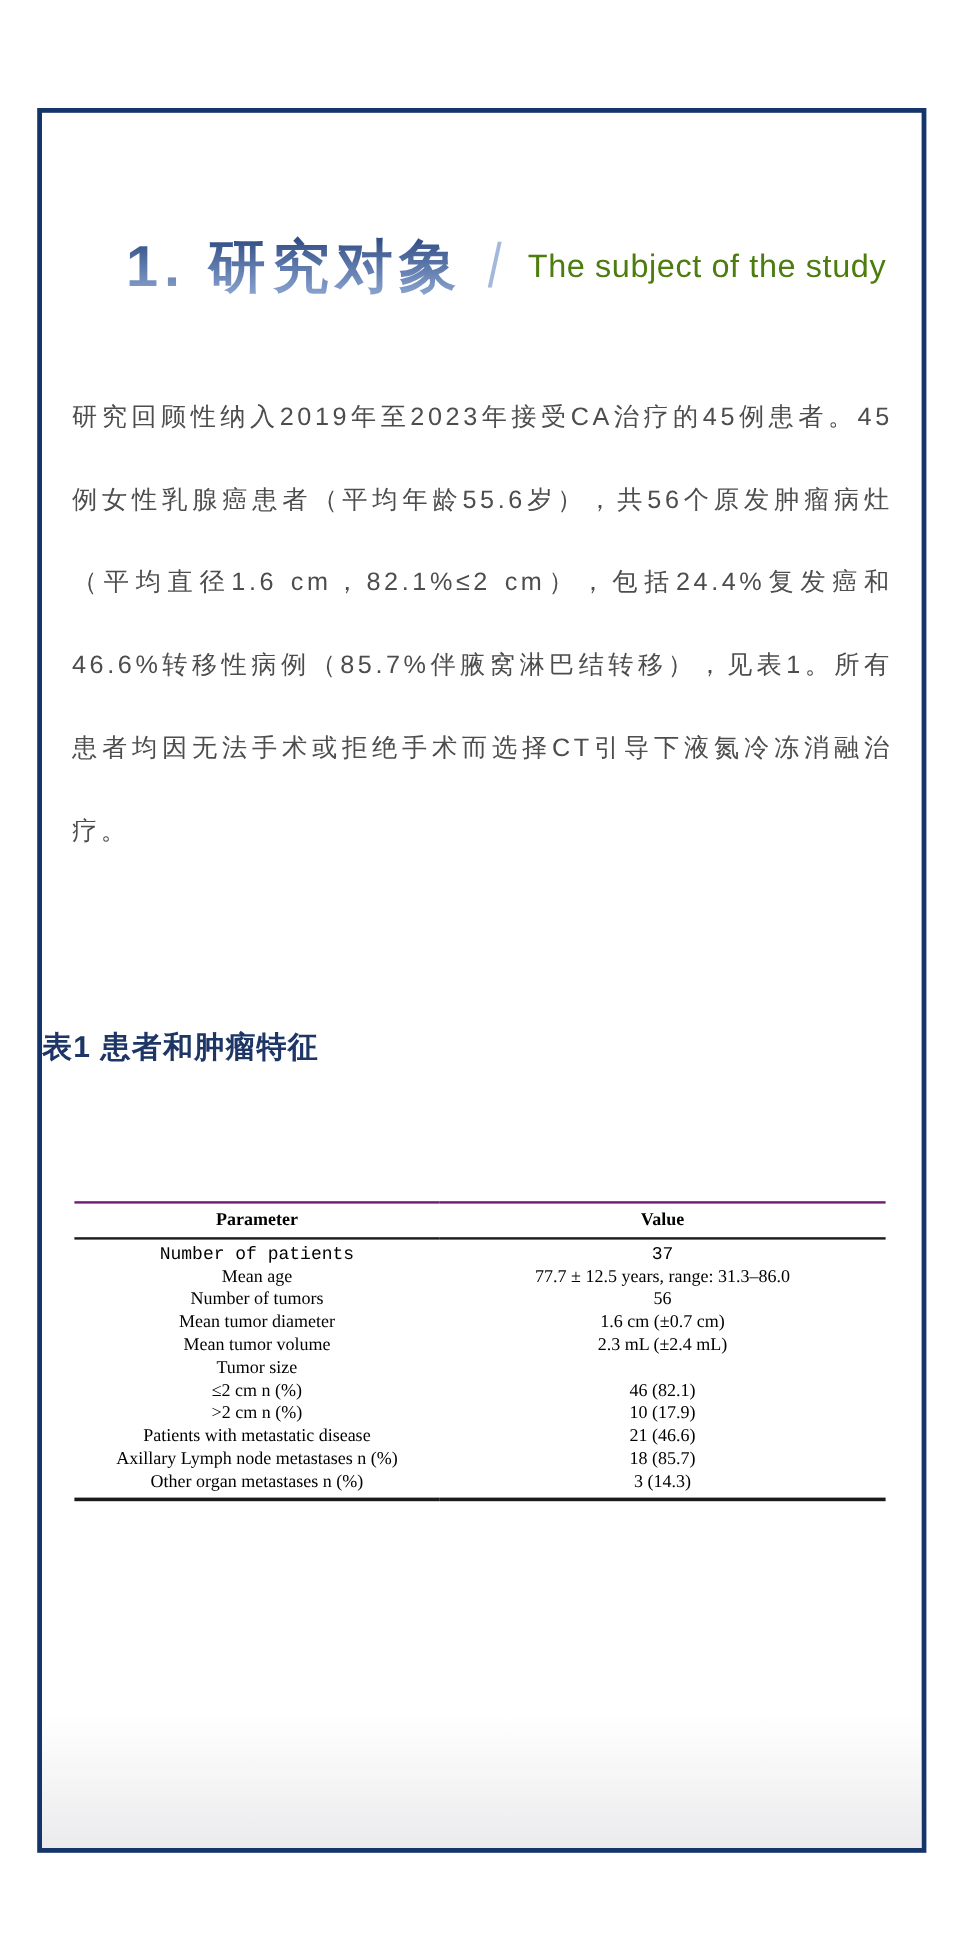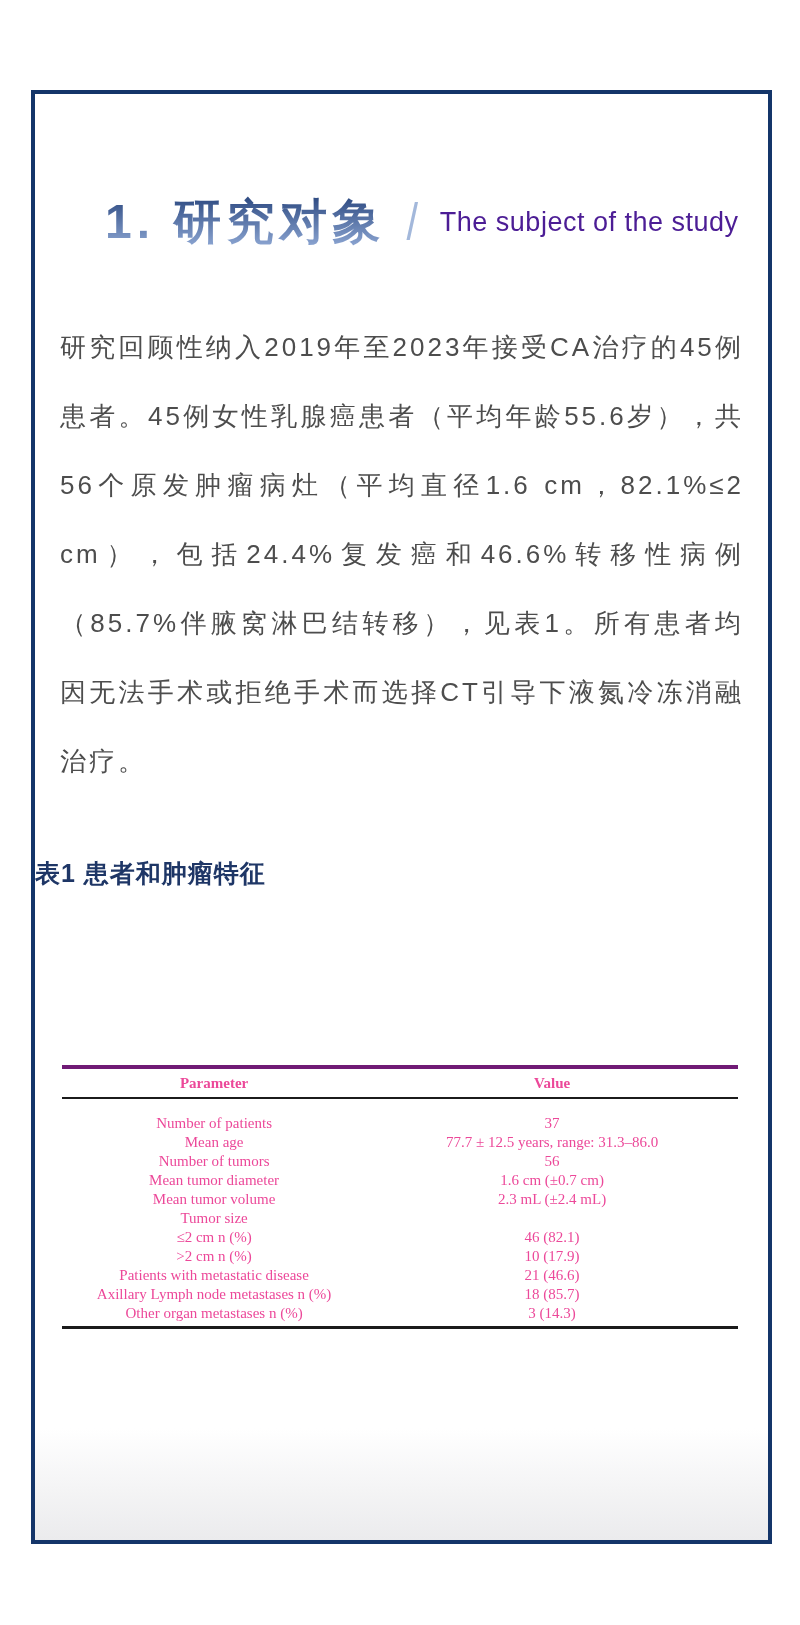--- a/index.html
+++ b/index.html
@@ -55,57 +55,57 @@
   }
   .slash {
     font-size: 52px;
     font-weight: normal;
     color: #a3b8db;
     transform: scaleX(0.8);
     padding: 0 2px;
   }
   .en-title {
     font-size: 27px;
-    color: #4c1d95;
+    color: #4d7c0f;
     letter-spacing: 0.5px;
   }
   .paragraph {
     position: absolute;
     left: 25px;
     top: 219px;
     width: 684px;
     margin: 0;
-    font-size: 26px;
+    font-size: 21px;
     line-height: 69px;
     letter-spacing: 3px;
     color: #4d4d4d;
     text-align: justify;
   }
   .table-title {
     position: absolute;
     left: 0;
     top: 764px;
     width: 100%;
     text-align: left;
     font-size: 25px;
     line-height: 30px;
     font-weight: bold;
     letter-spacing: 1px;
     color: #1e3666;
   }
   .data-table {
     position: absolute;
     left: 27px;
-    top: 971px;
+    top: 907px;
     width: 676px;
     border-collapse: collapse;
     table-layout: fixed;
     font-family: "Liberation Serif", serif;
-    color: #ec4899;
-    border-top: 4px solid #701a75;
+    color: #000000;
+    border-top: 2px solid #701a75;
     border-bottom: 3px solid #1b1b1b;
   }
   .data-table col.c-param { width: 45%; }
   .data-table col.c-value { width: 55%; }
   .data-table thead th {
     font-size: 15px;
     font-weight: bold;
     height: 28px;
     padding: 0;
     border-bottom: 2px solid #1b1b1b;
@@ -115,21 +115,21 @@
   .data-table tbody td {
     font-size: 15px;
     height: 19px;
     line-height: 19px;
     padding: 0;
     text-align: center;
     vertical-align: middle;
     white-space: nowrap;
     overflow: hidden;
   }
-  .data-table tbody tr:first-child td { padding-top: 15px; }
+  .data-table tbody tr:first-child td { padding-top: 3px; font-family: Liberation Mono, monospace; }
   .data-table tbody tr:last-child td { padding-bottom: 3px; text-align: center; }
 </style>
 </head>
 <body>
 
 <div class="canvas">
   <div class="frame">
 
     <div class="title-row">
       <span class="cn-title">1. 研究对象</span>

